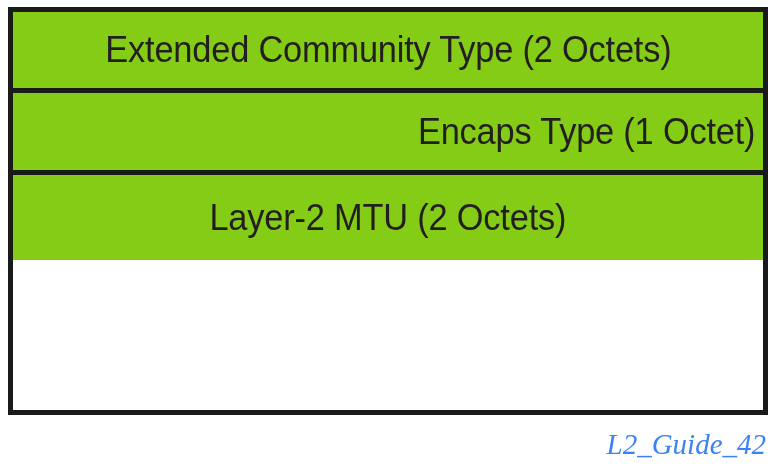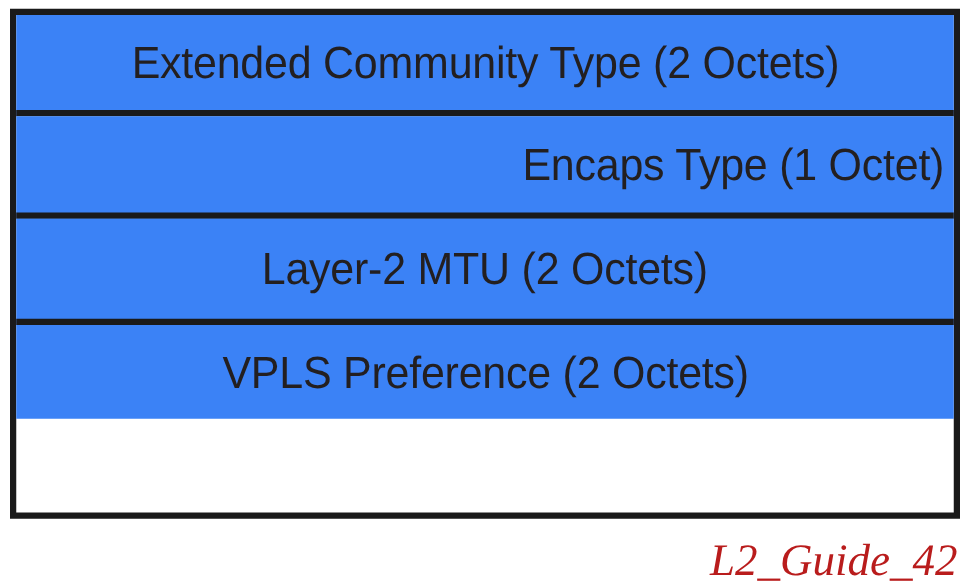--- a/index.html
+++ b/index.html
@@ -36,21 +36,21 @@
     background: #ffffff;
     display: flex;
     flex-direction: column;
   }
 
   .field-row {
     box-sizing: border-box;
     display: flex;
     align-items: center;
     justify-content: center;
-    background: #3b82f6;
+    background: #84cc16;
     border-bottom: 5px solid #1a1a1a;
     overflow: hidden;
   }
   .field-row:last-child {
     border-bottom: none;
   }
 
   
   .row-h0 { height: 81px; }
   .row-h1 { height: 82px; justify-content: flex-end; }
@@ -70,23 +70,23 @@
     transform-origin: center center;
   }
 
   
   #figure-caption {
     position: absolute;
     right: 15px;
     top: 430px;
     font-family: "Liberation Serif", serif;
     font-style: italic;
-    font-size: 36px;
+    font-size: 29px;
     line-height: 1;
-    color: #b91c1c;
+    color: #3b82f6;
     white-space: nowrap;
     text-align: right;
   }
 </style>
 </head>
 <body>
 
 <div id="figure-root">
 
   <div id="packet-box">
@@ -97,21 +97,18 @@
 
     <div class="field-row row-h1">
       <span class="field-label">Encaps Type (1 Octet)</span>
     </div>
 
 
     <div class="field-row row-h3">
       <span class="field-label">Layer-2 MTU (2 Octets)</span>
     </div>
 
-    <div class="field-row row-h4">
-      <span class="field-label">VPLS Preference (2 Octets)</span>
-    </div>
 
   </div>
 
   <div id="figure-caption">L2_Guide_42</div>
 
 </div>
 
 </body></html>

